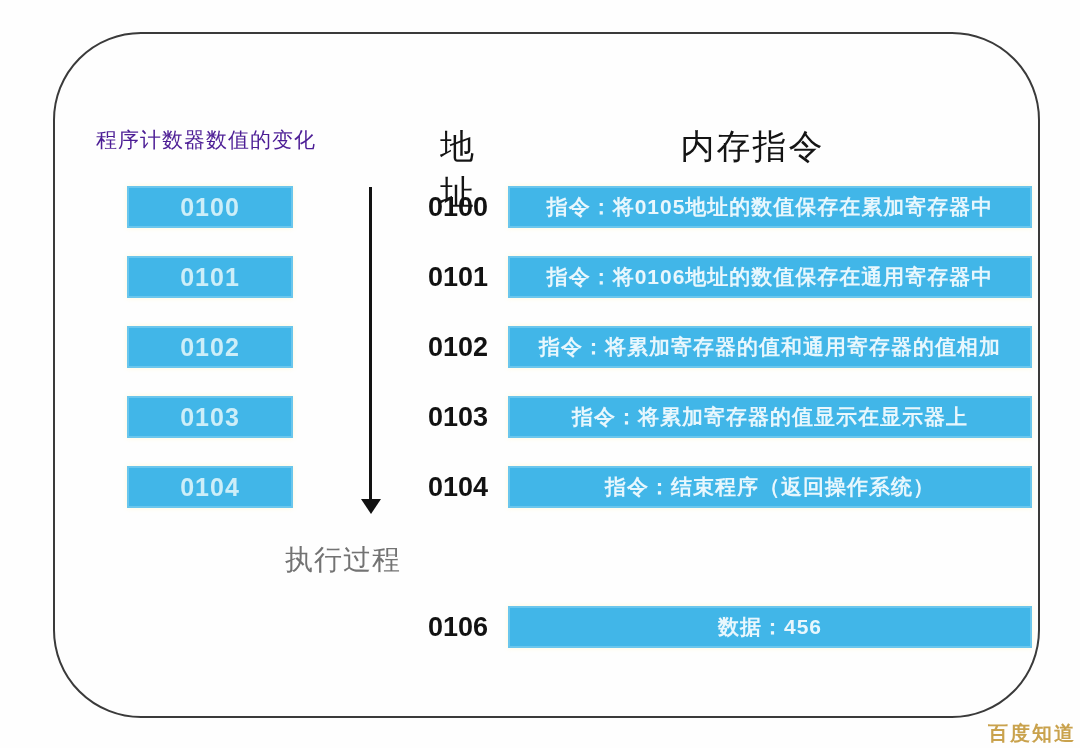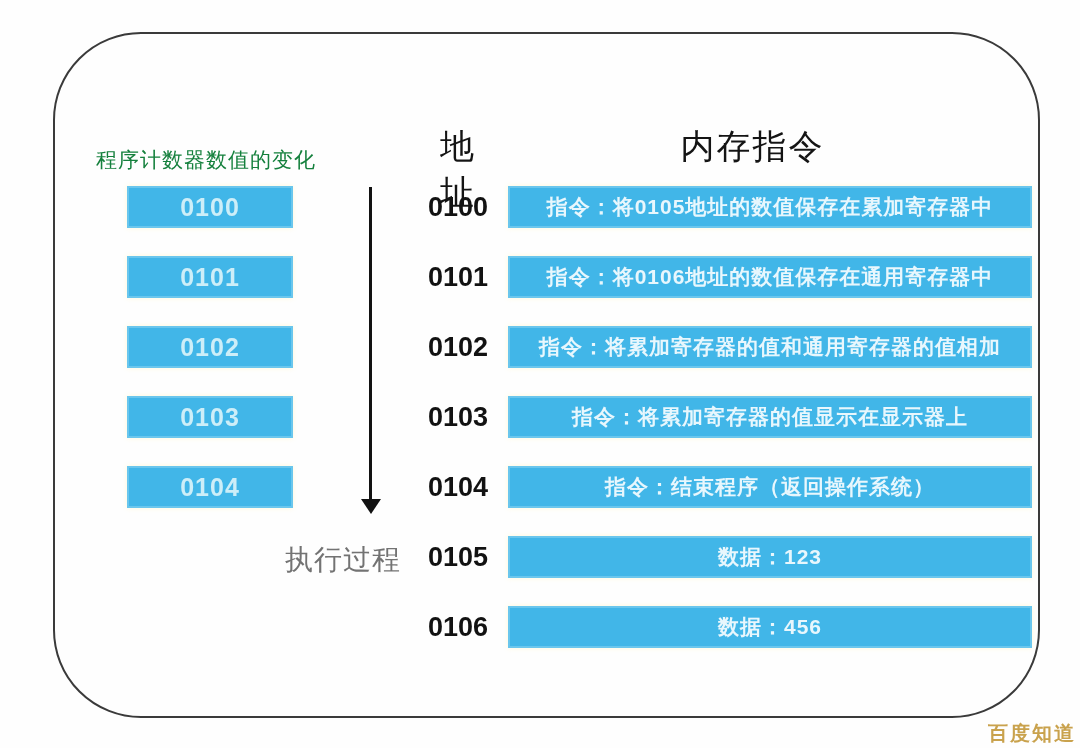--- a/index.html
+++ b/index.html
@@ -18,23 +18,22 @@
     position: absolute;
     left: 53px; top: 32px;
     width: 987px; height: 686px;
     border: 2px solid #3a3a3a;
     border-radius: 88px;
     background: transparent;
   }
   .left-title {
     position: absolute; left: 96px; top: 126px;
     width: 240px;
-    font-size: 21px; font-weight: 500; color: #15803d;
+    font-size: 21px; font-weight: 500; color: #4c1d95;
     letter-spacing: 1px;
-    margin-top: 20px;
   }
   .col-header {
     position: absolute; top: 124px;
     font-size: 34px; font-weight: 500; color: #141414;
     letter-spacing: 2px;
   }
   .addr-header { left: 426px; width: 64px; text-align: center; }
   .mem-header  { left: 508px; width: 489px; text-align: center; }
 
   .pc-box {
@@ -153,26 +152,20 @@
     <div class="inst-box">
       <span>指令：将累加寄存器的值显示在显示器上</span>
     </div>
   </div>
   <div class="mem-row" style="top:466px">
     <div class="addr">0104</div>
     <div class="inst-box">
       <span>指令：结束程序（返回操作系统）</span>
     </div>
   </div>
-  <div class="mem-row" style="top:536px">
-    <div class="addr">0105</div>
-    <div class="inst-box">
-      <span>数据：123</span>
-    </div>
-  </div>
   <div class="mem-row" style="top:606px">
     <div class="addr">0106</div>
     <div class="inst-box">
       <span>数据：456</span>
     </div>
   </div>
 
   <div class="watermark">百度知道</div>
 
 </div>

